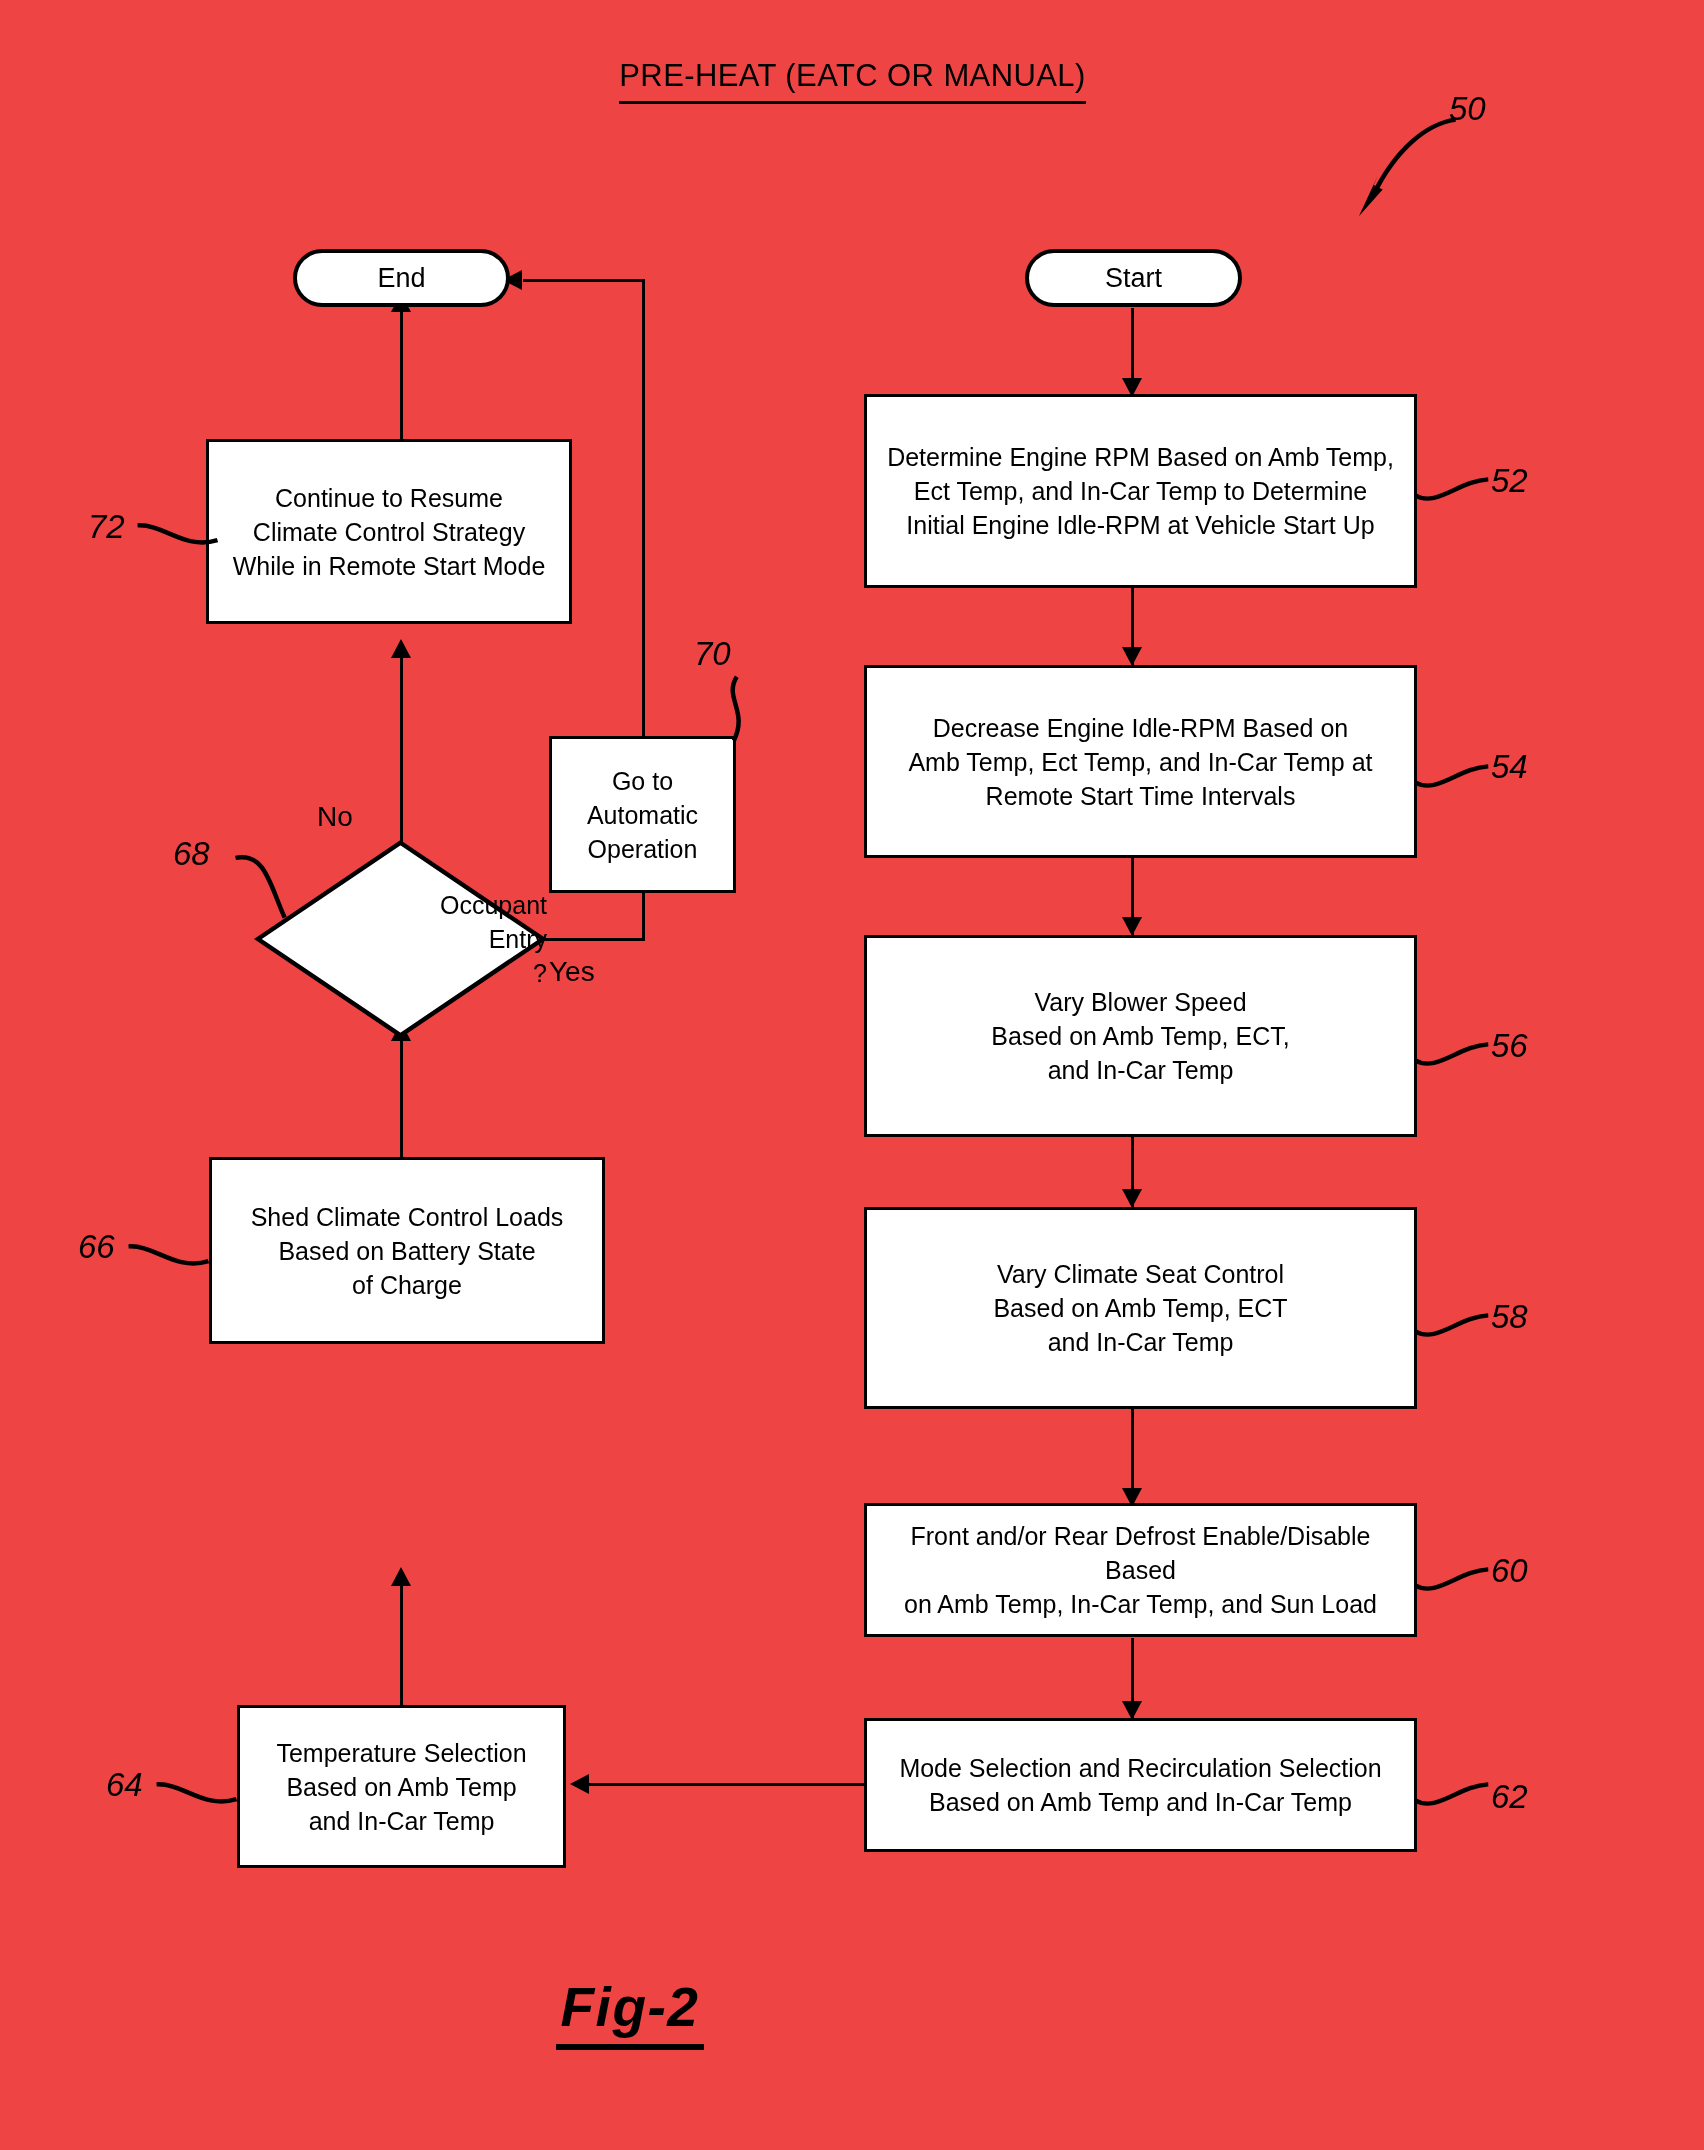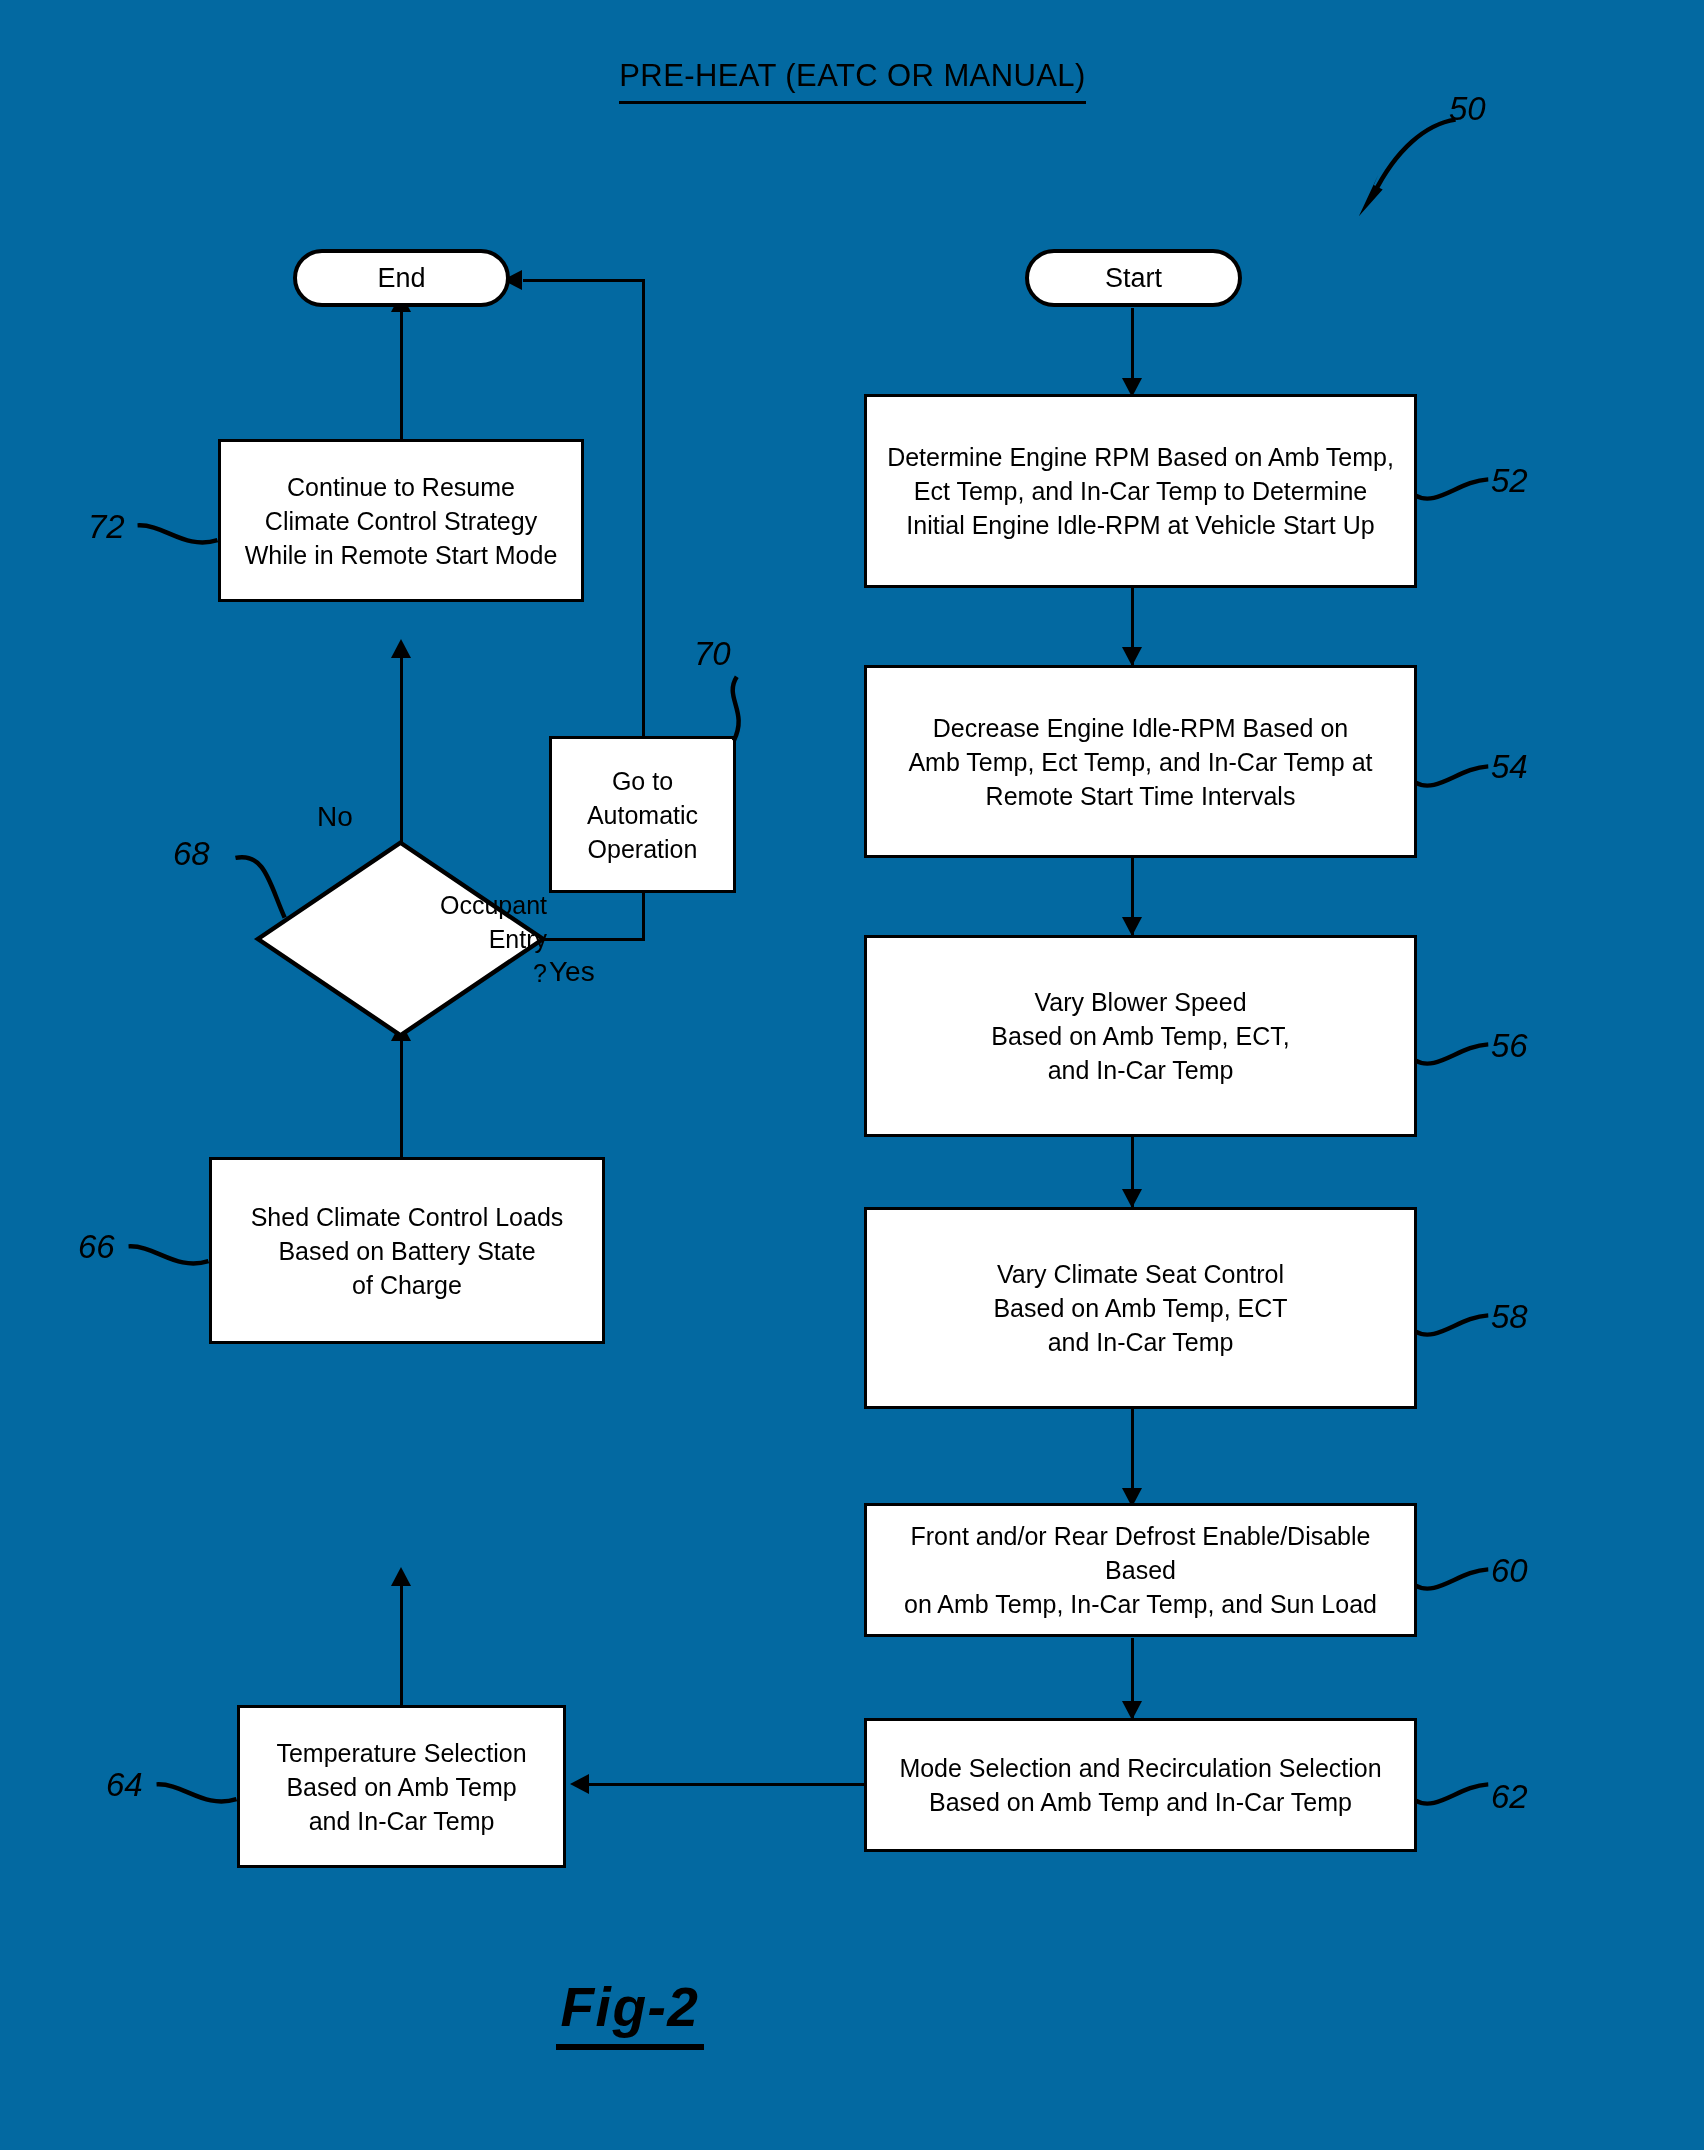--- a/index.html
+++ b/index.html
@@ -8,21 +8,21 @@
     background: #ffffff;
   }
   body {
     font-family: "Liberation Sans", sans-serif;
     color: #000000;
   }
   #sheet {
     position: relative;
     width: 1705px;
     height: 2151px;
-    background: #0369a1;
+    background: #ef4444;
     overflow: hidden;
   }
   
   .sheet-title {
     position: absolute;
     left: 0;
     top: 58px;
     width: 1705px;
     text-align: center;
     font-size: 31px;
@@ -333,21 +333,21 @@
     <svg width="52" height="75" viewBox="0 0 70 100">
       <path d="M32 6 C 14 34, 48 52, 28 92" stroke="#000" stroke-width="6" fill="none"></path>
     </svg>
   </div>
   <div class="refnum" style="left:694px; top:635px;">70</div>
 
   <div class="vline" style="left:642px; top:279px; height:459px;"></div>
   <div class="hline" style="left:523px; top:279px; width:121px;"></div>
   <div class="arrow-left" style="left:503px; top:270px;"></div>
 
-  <div class="node" style="left:218px; top:439px; width:366px; height:163px;">
+  <div class="node" style="left:206px; top:439px; width:366px; height:185px;">
     <span class="txt">
       <span>Continue to Resume</span><br>
       <span>Climate Control Strategy</span><br>
       <span>While in Remote Start Mode</span>
     </span>
   </div>
   <div class="leader" style="left:134px; top:515px;">
     <svg width="90" height="37" viewBox="0 0 120 50">
       <path d="M4 14 C 40 12, 68 48, 112 34" stroke="#000" stroke-width="6" fill="none"></path>
     </svg>

